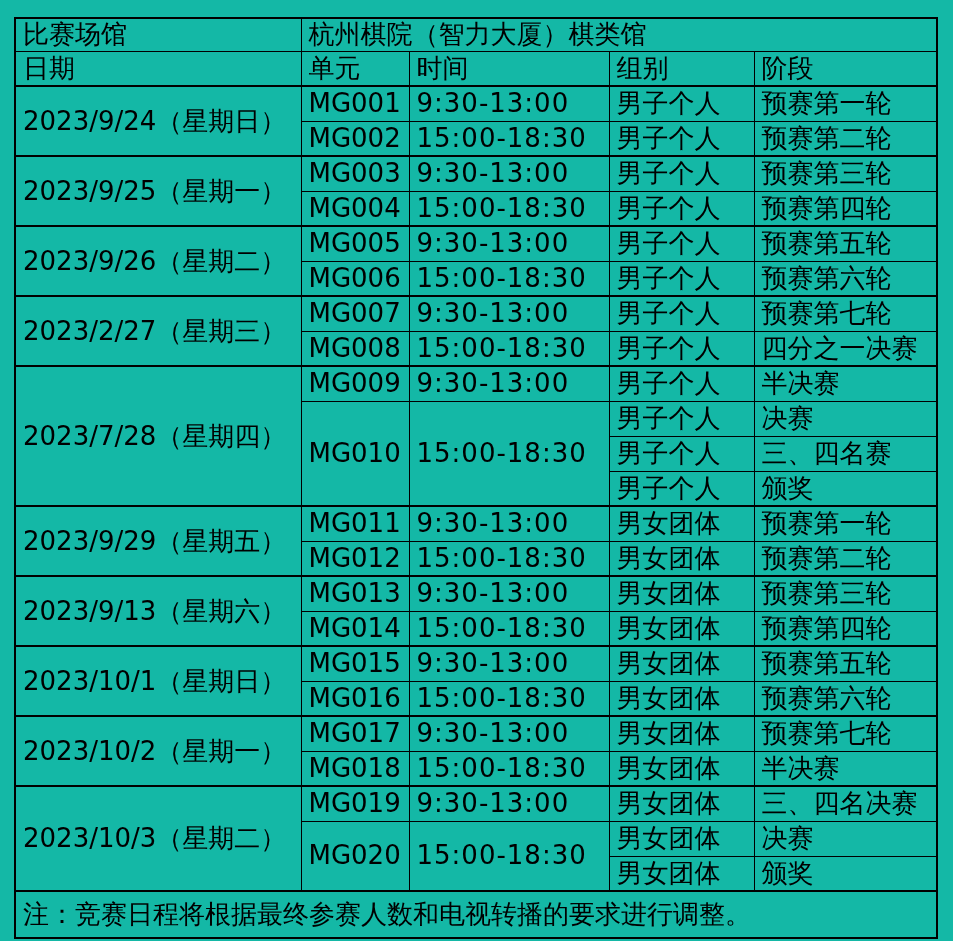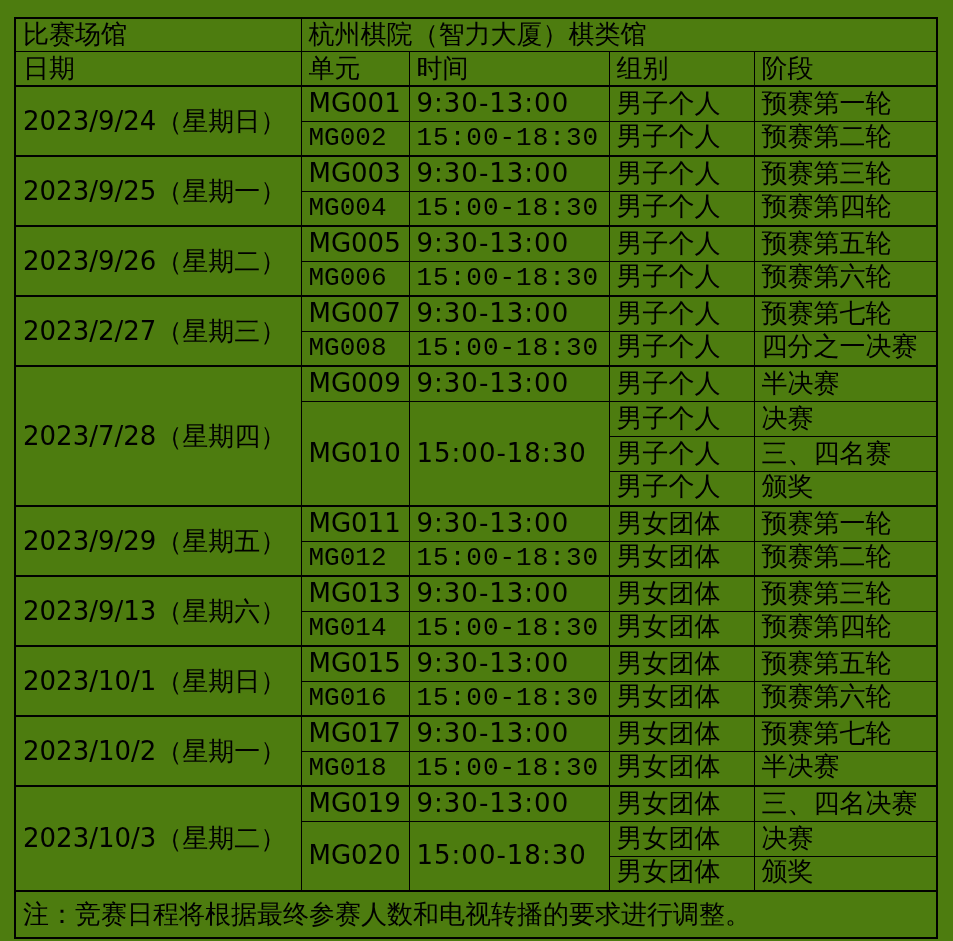--- a/index.html
+++ b/index.html
@@ -1,36 +1,36 @@
 <!DOCTYPE html>
 <html><head>
 <meta charset="utf-8">
 <style>
   * { margin:0; padding:0; box-sizing:border-box; }
   html,body { background:#fff; }
   .page {
-    position:relative; width:953px; height:941px; background:#4d7c0f;
+    position:relative; width:953px; height:941px; background:#14b8a6;
     color:#000; font-family:"DejaVu Sans", sans-serif;
   }
   table.sched {
     position:absolute; left:14px; top:17px; width:922px;
     border-collapse:collapse; table-layout:fixed;
     border:2px solid #000;
   }
   td {
     border:1px solid #000;
     font-size:26px; line-height:1.1;
     height:35px; padding:0 2px 0 7px;
     vertical-align:middle; text-align:left;
     white-space:nowrap; overflow:hidden;
   }
   tr.h1 td { height:33px; }
   tr.h2 td { border-bottom-width:2px;margin-top:44px; }
   td.gb { border-bottom-width:2px;margin-top:11px; }      
-  tr.ge td { border-bottom-width:2px;font-family:Liberation Mono, monospace; }   
+  tr.ge td { border-bottom-width:2px; }   
   td.time { letter-spacing:1px; }
   tr.noterow td { height:47px; border-bottom-width:2px;margin-top:12px; }
 </style>
 </head>
 <body>
 
 <div class="page">
   <table class="sched">
     <colgroup>
       <col style="width:286px">

